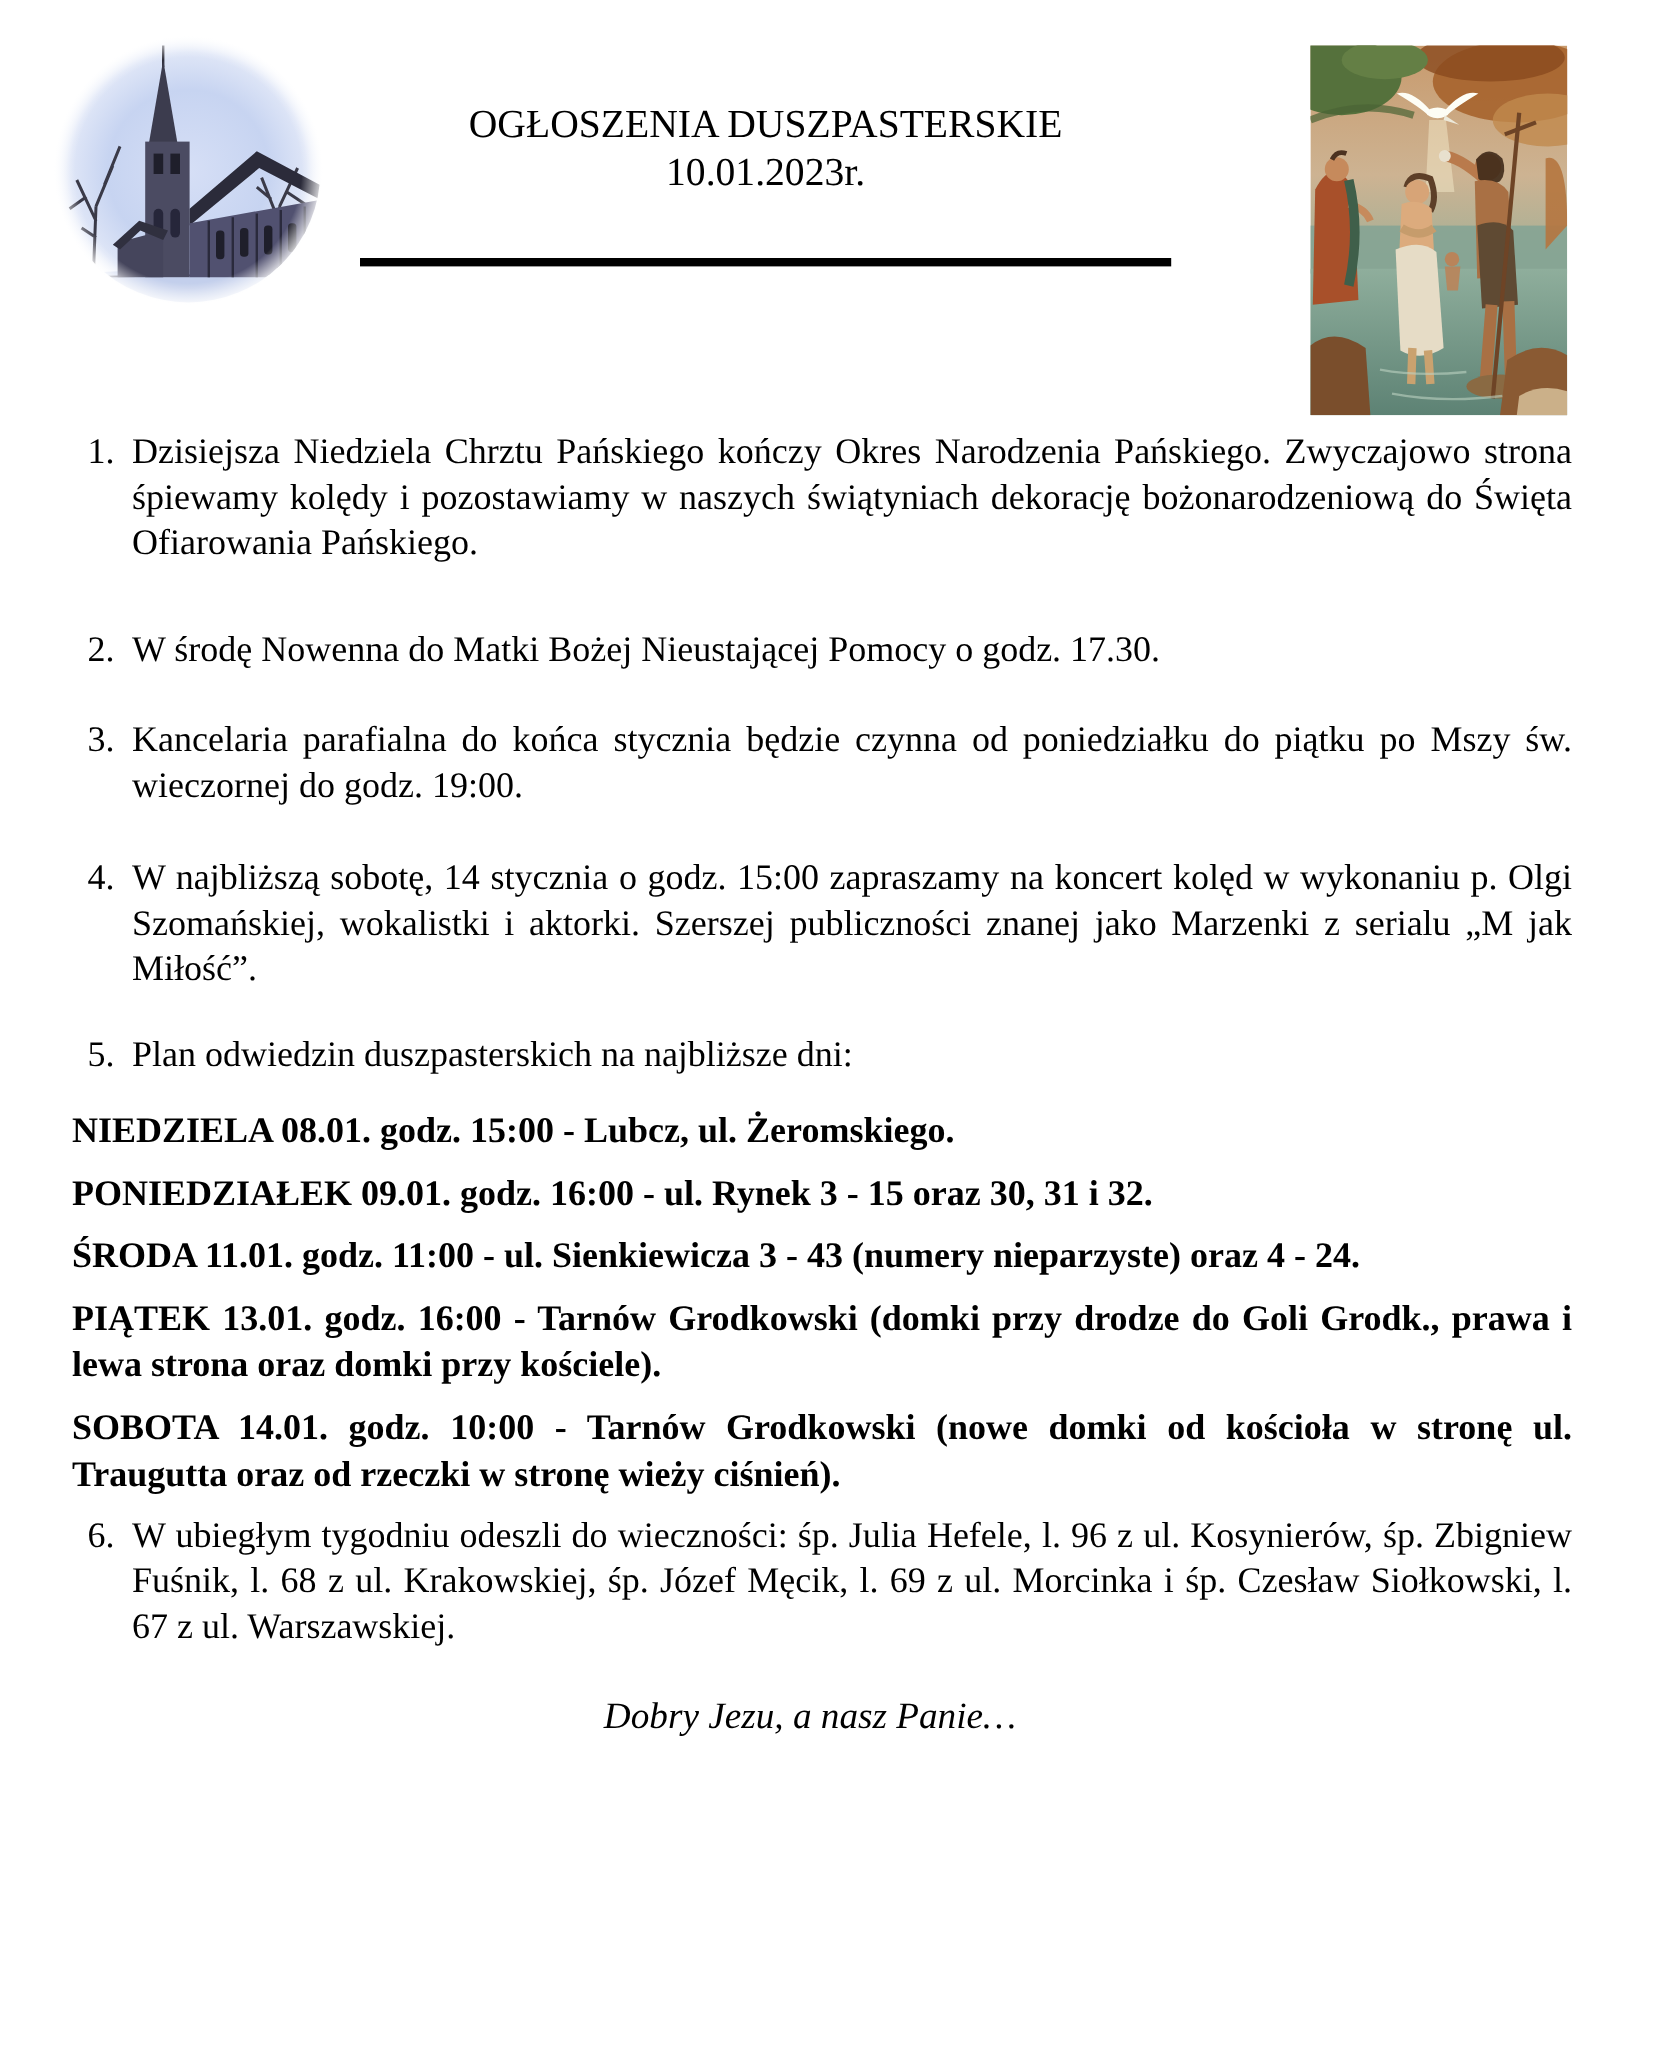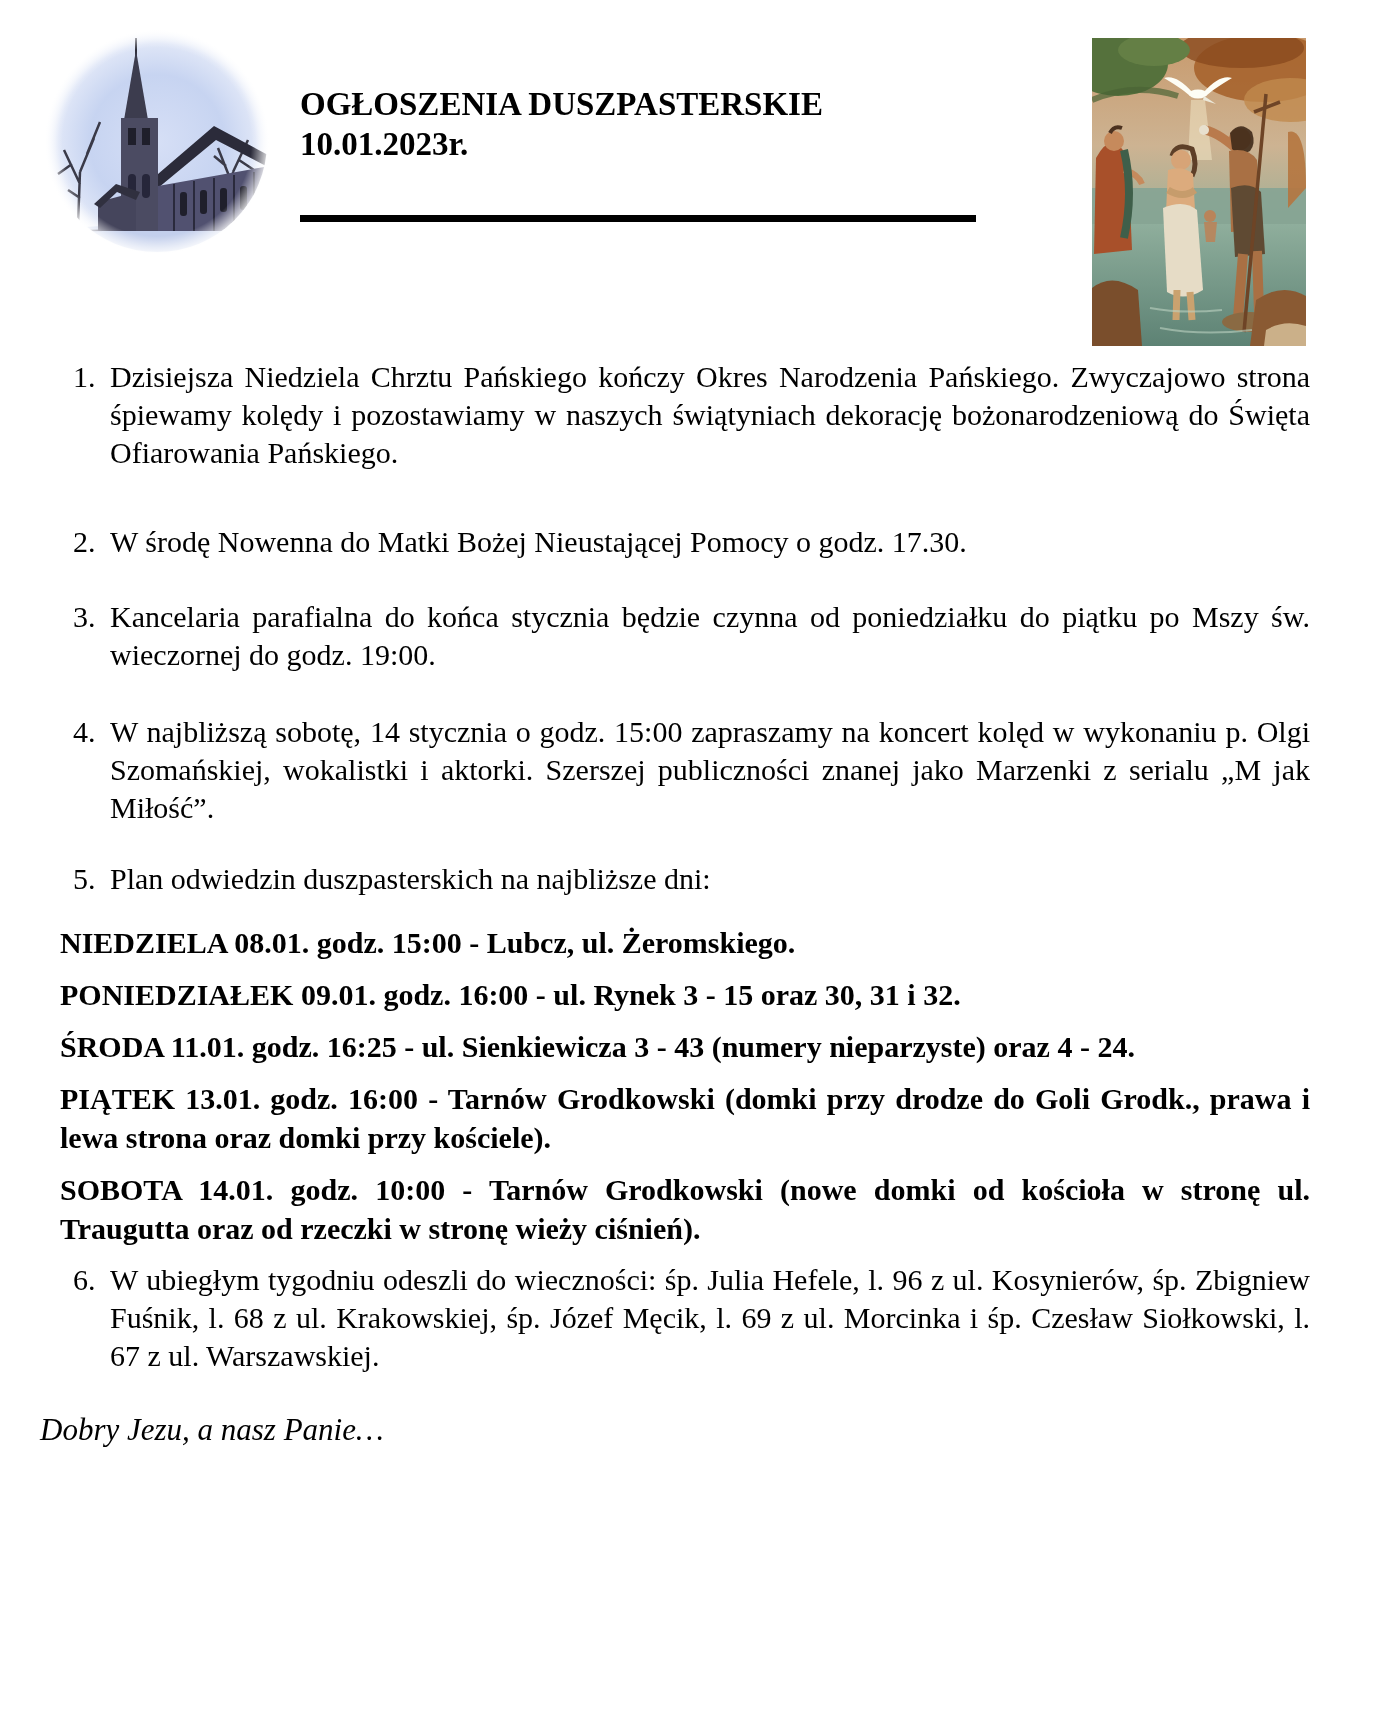--- a/index.html
+++ b/index.html
@@ -16,21 +16,22 @@
   .church-wrap{
     position:absolute; left:40px; top:22px;
     width:234px; height:240px;
   }
   .painting-wrap{
     position:absolute; left:1092px; top:38px;
     width:214px; height:308px;
   }
   .title-block{
     position:absolute; left:300px; top:84px; width:676px;
-    font-weight:bold;
+    text-align:center;
+    font-weight:normal;
     font-size:33px;
     line-height:40px;
     color:#000;
   }
   .divider{
     position:absolute; left:300px; top:215px;
     width:676px; height:7px;
     background:#000;
   }
   
@@ -60,21 +61,21 @@
     font-weight:bold;
     font-size:30px;
     line-height:39px;
     text-align:justify;
     margin-bottom:13px;
     margin-left:20px;
   }
   .closing{
     font-style:italic;
     font-size:31px;
-    text-align:left;
+    text-align:center;
     margin-top:0;
   }
 </style>
 </head>
 <body>
 
 <div class="page">
 
   <div class="church-wrap">
     <svg width="234" height="240" viewBox="0 0 234 240">
@@ -226,21 +227,21 @@
       <div class="txt">W najbliższą sobotę, 14 stycznia o godz. 15:00 zapraszamy na koncert kolęd w wykonaniu p. Olgi Szomańskiej, wokalistki i aktorki. Szerszej publiczności znanej jako Marzenki z serialu „M jak Miłość”.</div>
     </div>
 
     <div class="item mb-25">
       <span class="num">5.</span>
       <div class="txt">Plan odwiedzin duszpasterskich na najbliższe dni:</div>
     </div>
 
     <div class="sched">NIEDZIELA 08.01. godz. 15:00 - Lubcz, ul. Żeromskiego.</div>
     <div class="sched">PONIEDZIAŁEK 09.01. godz. 16:00 - ul. Rynek 3 - 15 oraz 30, 31 i 32.</div>
-    <div class="sched">ŚRODA 11.01. godz. 16:25 - ul. Sienkiewicza 3 - 43 (numery nieparzyste) oraz 4 - 24.</div>
+    <div class="sched">ŚRODA 11.01. godz. 11:00 - ul. Sienkiewicza 3 - 43 (numery nieparzyste) oraz 4 - 24.</div>
     <div class="sched">PIĄTEK 13.01. godz. 16:00 - Tarnów Grodkowski (domki przy drodze do Goli Grodk., prawa i lewa strona oraz domki przy kościele).</div>
     <div class="sched">SOBOTA 14.01. godz. 10:00 - Tarnów Grodkowski (nowe domki od kościoła w stronę ul. Traugutta oraz od rzeczki w stronę wieży ciśnień).</div>
 
     <div class="item mb-36">
       <span class="num">6.</span>
       <div class="txt">W ubiegłym tygodniu odeszli do wieczności: śp. Julia Hefele, l. 96 z ul. Kosynierów, śp. Zbigniew Fuśnik, l. 68 z ul. Krakowskiej, śp. Józef Męcik, l. 69 z ul. Morcinka i śp. Czesław Siołkowski, l. 67 z ul. Warszawskiej.</div>
     </div>
 
     <div class="closing">Dobry Jezu, a nasz Panie…</div>
 

